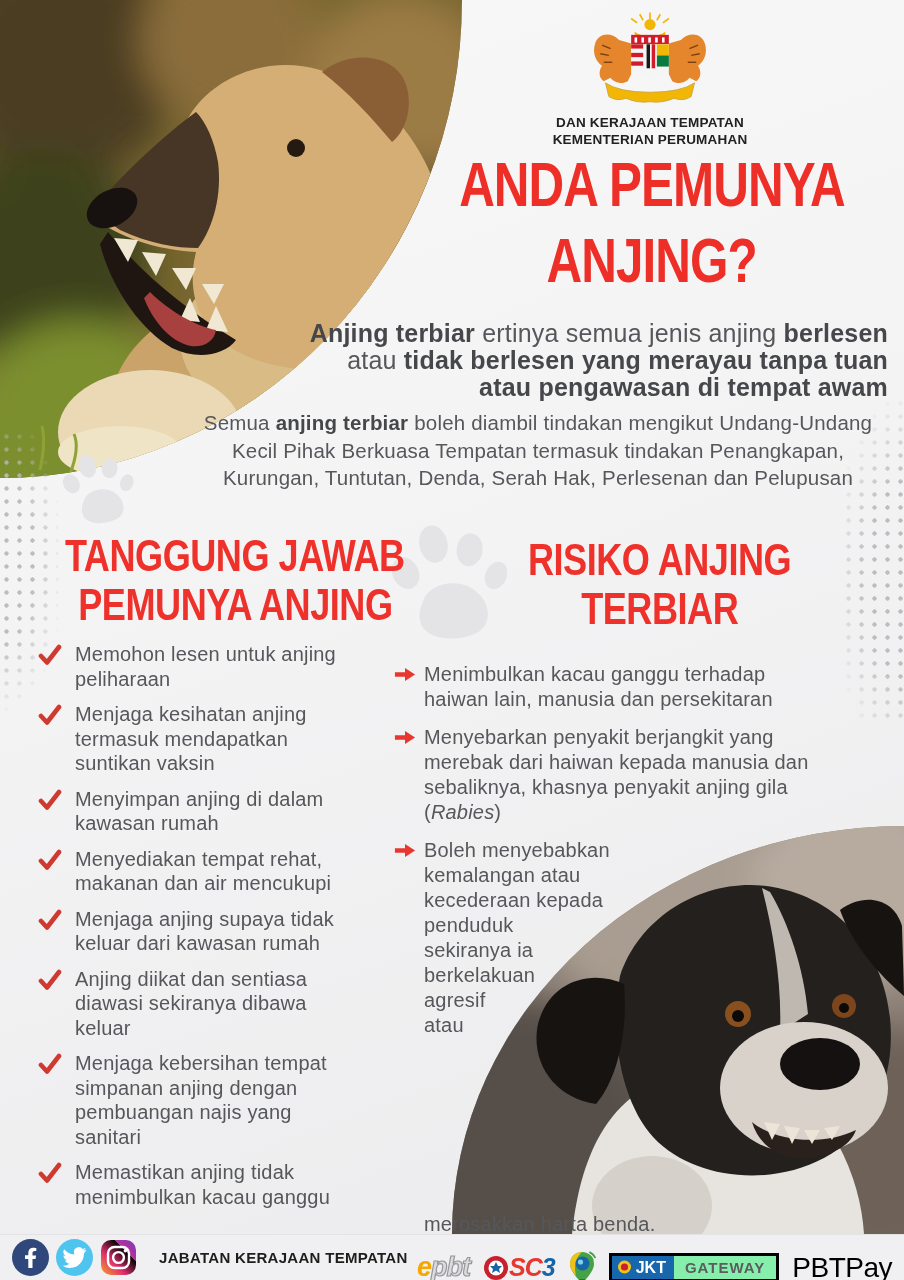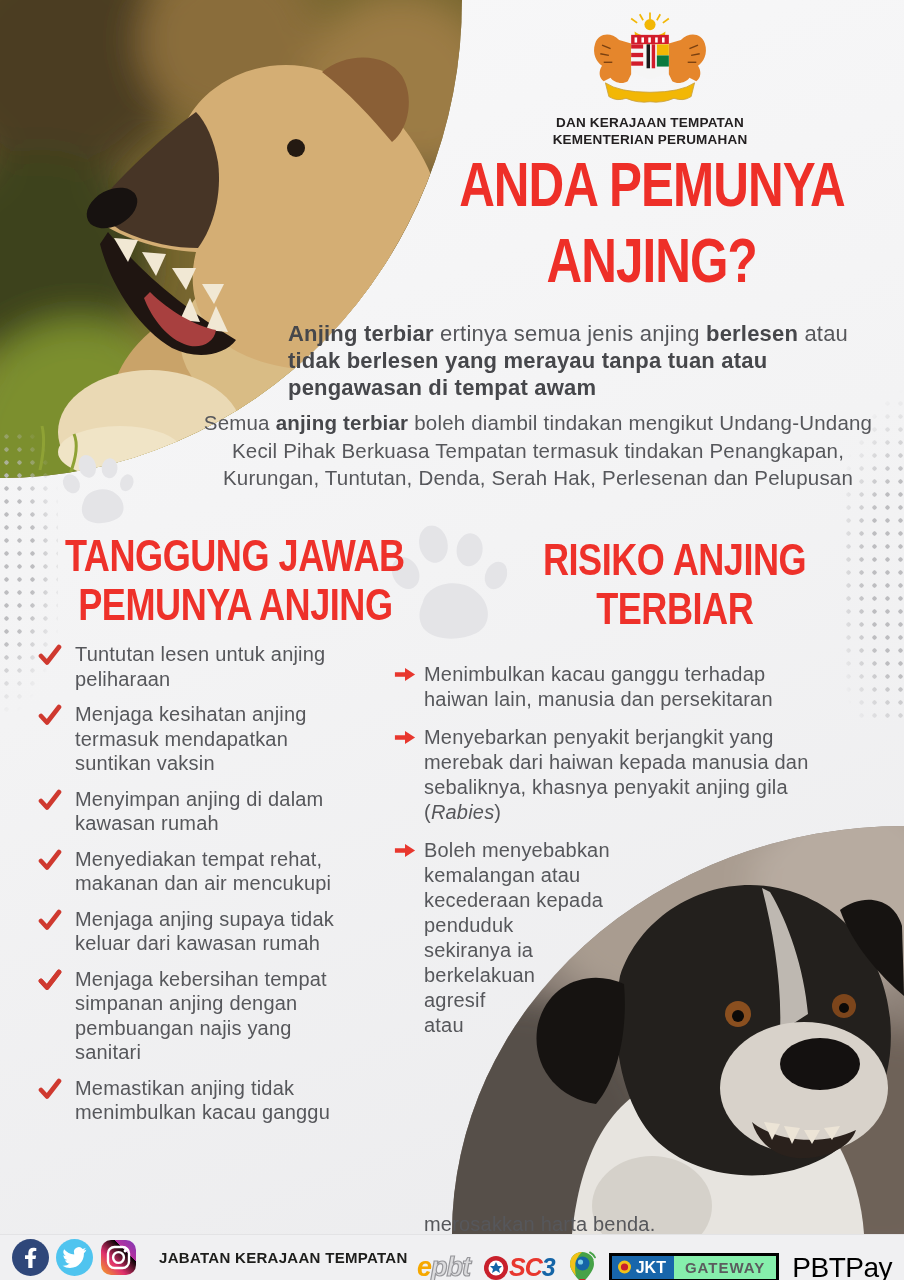--- a/index.html
+++ b/index.html
@@ -31,32 +31,32 @@
   
   .ministry { position:absolute; left:498px; top:8px; width:304px; text-align:center; }
   .crest { width:120px; height:100px; }
   .ministry-name { margin-top:2px; font-size:13.5px; line-height:17px; font-weight:700;
     letter-spacing:.2px; color:#232021; }
   
   .title { position:absolute; left:404px; top:146px; width:496px; text-align:center;
     color:#ee2f28; font-weight:700; font-size:52px; line-height:76px; }
   .title span { display:inline-block; transform:scale(.95,1.2); letter-spacing:-1px; }
   
-  .intro1 { position:absolute; left:288px; top:320px; width:600px; text-align:left;
-    font-size:22px; line-height:27px; color:#56575b; letter-spacing:.2px; }
+  .intro1 { position:absolute; left:288px; top:320px; width:600px; text-align:right;
+    font-size:25px; line-height:27px; color:#56575b; letter-spacing:.2px; }
   .intro2 { position:absolute; left:192px; top:409px; width:716px; text-align:center;
     font-size:20.5px; line-height:27.5px; color:#56575b; letter-spacing:.2px; padding-right:24px; }
   .b { font-weight:700; color:#46474b; }
   .it { font-style:italic; }
   
   .col-head { position:absolute; text-align:center; color:#ee312a; font-weight:700;
     font-size:38px; line-height:49px; }
   .col-head span { display:inline-block; transform:scale(.95,1.15); letter-spacing:-.5px; }
   .head-left { left:52px; top:532px; width:366px; }
-  .head-right { left:510px; top:536px; width:330px; }
+  .head-right { left:495px; top:536px; width:330px; }
   
   .resp-list { position:absolute; left:38px; top:642px; width:302px; }
   .risk-list { position:absolute; left:394px; top:662px; width:432px; height:580px; }
   .photo-spacer { float:right; width:360px; height:370px; margin-top:180px;
     shape-outside:ellipse(360px 370px at 100% 100%); }
   .li { position:relative; padding-left:37px; margin-bottom:11px;
     font-size:20px; line-height:24.5px; color:#56575b; letter-spacing:.2px; }
   .risk-list .li { padding-left:30px; margin-bottom:13px; line-height:25px; }
   .li .bullet { position:absolute; left:0; top:2px; }
   .risk-list .li .bullet { top:5px; }
@@ -248,21 +248,21 @@
     <span>RISIKO ANJING</span><br>
     <span>TERBIAR</span>
   </h2>
 
   <div class="resp-list">
 
   <div class="li">
         <svg class="bullet" width="24" height="22" viewBox="0 0 24 22">
           <path d="M3 12 L9 18.5 L21 3" stroke="#cf392f" stroke-width="4.6" fill="none" stroke-linecap="round" stroke-linejoin="round"></path>
         </svg>
-        <span>Tuntutan lesen untuk anjing peliharaan</span>
+        <span>Memohon lesen untuk anjing peliharaan</span>
       </div>
       <div class="li">
         <svg class="bullet" width="24" height="22" viewBox="0 0 24 22">
           <path d="M3 12 L9 18.5 L21 3" stroke="#cf392f" stroke-width="4.6" fill="none" stroke-linecap="round" stroke-linejoin="round"></path>
         </svg>
         <span>Menjaga kesihatan anjing termasuk mendapatkan suntikan vaksin</span>
       </div>
       <div class="li">
         <svg class="bullet" width="24" height="22" viewBox="0 0 24 22">
           <path d="M3 12 L9 18.5 L21 3" stroke="#cf392f" stroke-width="4.6" fill="none" stroke-linecap="round" stroke-linejoin="round"></path>
@@ -278,20 +278,21 @@
       <div class="li">
         <svg class="bullet" width="24" height="22" viewBox="0 0 24 22">
           <path d="M3 12 L9 18.5 L21 3" stroke="#cf392f" stroke-width="4.6" fill="none" stroke-linecap="round" stroke-linejoin="round"></path>
         </svg>
         <span>Menjaga anjing supaya tidak keluar dari kawasan rumah</span>
       </div>
       <div class="li">
         <svg class="bullet" width="24" height="22" viewBox="0 0 24 22">
           <path d="M3 12 L9 18.5 L21 3" stroke="#cf392f" stroke-width="4.6" fill="none" stroke-linecap="round" stroke-linejoin="round"></path>
         </svg>
+        <span>Anjing diikat dan sentiasa diawasi sekiranya dibawa keluar</span>
       </div>
       <div class="li">
         <svg class="bullet" width="24" height="22" viewBox="0 0 24 22">
           <path d="M3 12 L9 18.5 L21 3" stroke="#cf392f" stroke-width="4.6" fill="none" stroke-linecap="round" stroke-linejoin="round"></path>
         </svg>
         <span>Menjaga kebersihan tempat simpanan anjing dengan pembuangan najis yang sanitari</span>
       </div>
       <div class="li">
         <svg class="bullet" width="24" height="22" viewBox="0 0 24 22">
           <path d="M3 12 L9 18.5 L21 3" stroke="#cf392f" stroke-width="4.6" fill="none" stroke-linecap="round" stroke-linejoin="round"></path>

